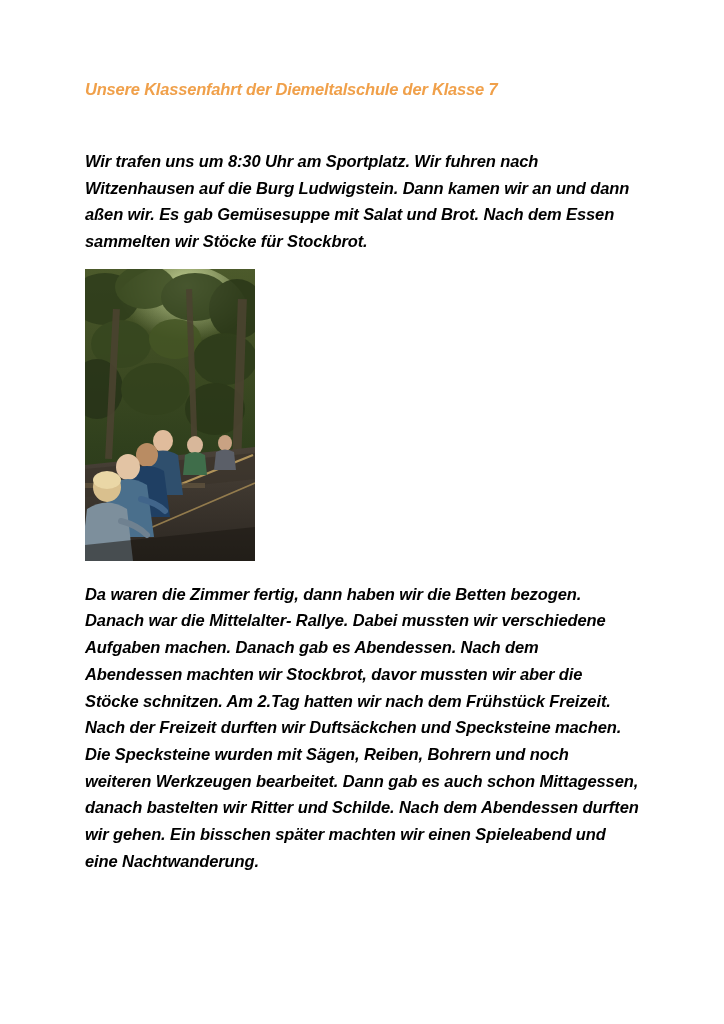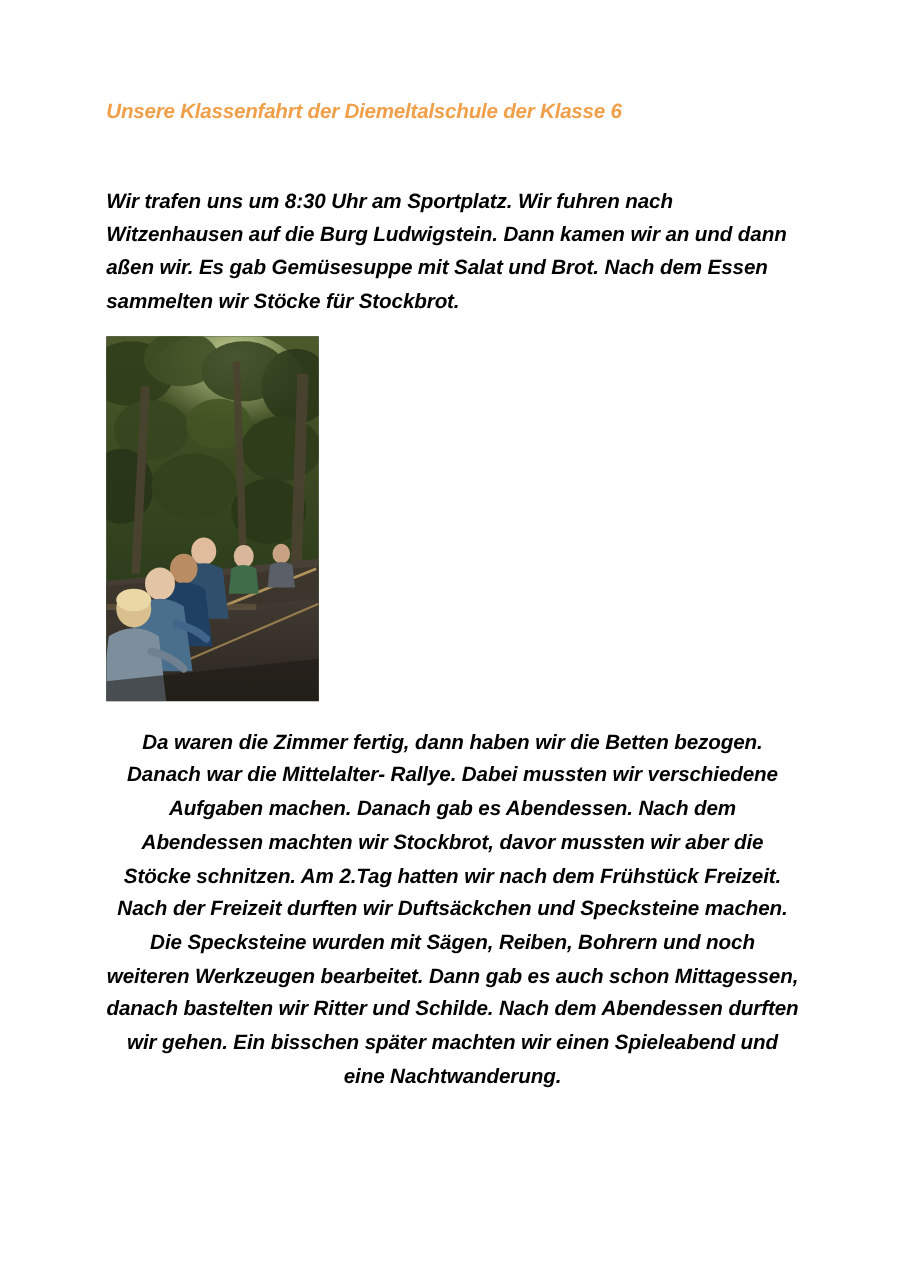--- a/index.html
+++ b/index.html
@@ -54,29 +54,28 @@
     width: 170px;
     height: 292px;
     overflow: hidden;
     background: #2f3a22;
   }
   .photo svg {
     display: block;
   }
   .para-2 {
     margin-top: 2px;
-    text-align: center;
   }
 </style>
 </head>
 <body>
 
 <div class="page">
 
-  <h1 class="doc-title">Unsere Klassenfahrt der Diemeltalschule der Klasse 6</h1>
+  <h1 class="doc-title">Unsere Klassenfahrt der Diemeltalschule der Klasse 7</h1>
 
   <p class="para para-1">Wir trafen uns um 8:30 Uhr am Sportplatz. Wir fuhren nach Witzenhausen auf die Burg Ludwigstein. Dann kamen wir an und dann aßen wir. Es gab Gemüsesuppe mit Salat und Brot. Nach dem Essen sammelten wir Stöcke für Stockbrot.</p>
 
   <div class="photo-wrap">
     <div class="photo">
       <svg width="170" height="292" viewBox="0 0 170 292" xmlns="http://www.w3.org/2000/svg" aria-hidden="true">
         <defs>
           <linearGradient id="skyFoliage" x1="0" y1="0" x2="0" y2="1">
             <stop offset="0%" stop-color="#4c5a2b"></stop>
             <stop offset="35%" stop-color="#3c4a22"></stop>

